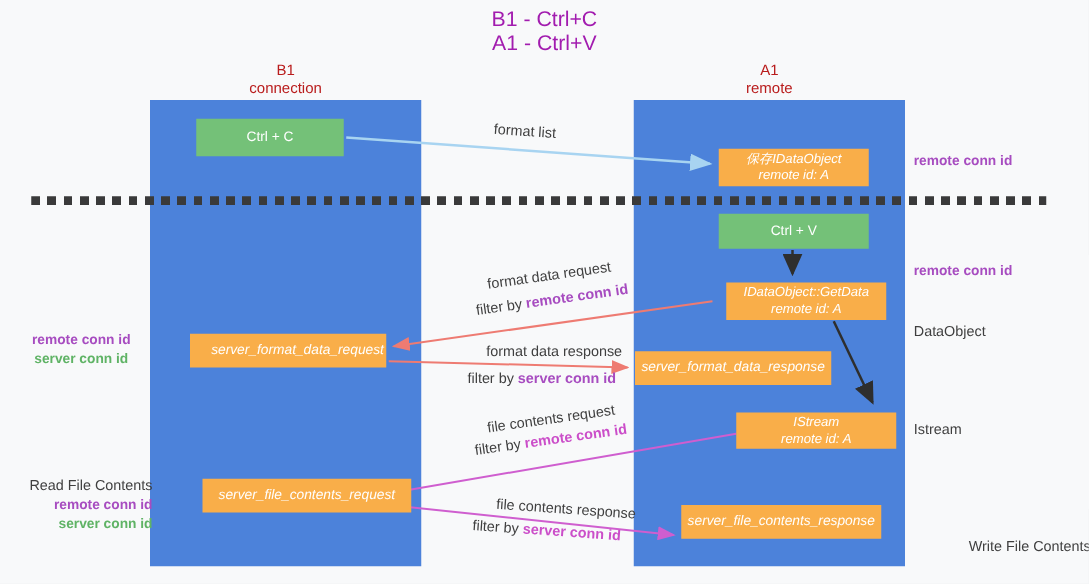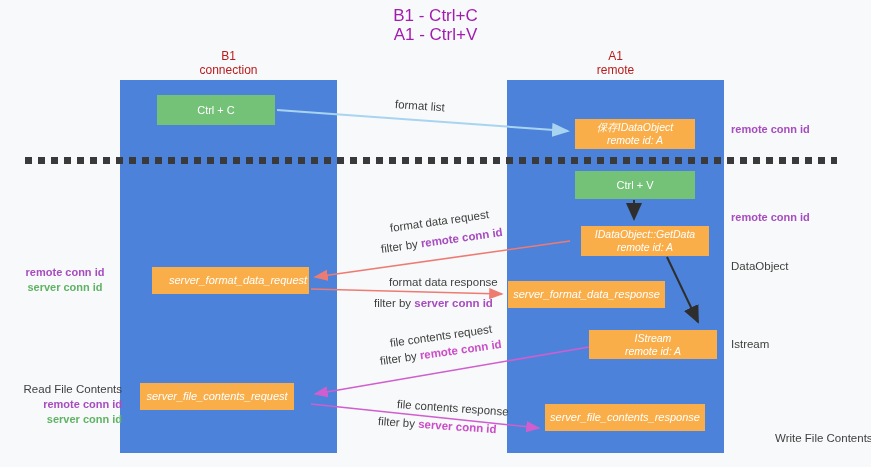--- a/index.html
+++ b/index.html
@@ -72,21 +72,21 @@
     <line x1="589" y1="347" x2="315" y2="394" stroke="#cf5ecf" stroke-width="1.6" marker-end="url(#m-magenta)"></line>
     <line x1="311" y1="404" x2="539" y2="428" stroke="#cf5ecf" stroke-width="1.6" marker-end="url(#m-magenta)"></line>
   </svg>
 
   <div class="abs node green" style="left:157px;top:95px;width:118px;height:30px;">
     <span>Ctrl + C</span>
   </div>
   <div class="abs node orange" style="left:152px;top:267px;width:157px;height:27px;padding-left:15px;">
     <span>server_format_data_request</span>
   </div>
-  <div class="abs node orange" style="left:140px;top:383px;width:154px;height:27px;">
+  <div class="abs node orange" style="left:162px;top:383px;width:167px;height:27px;">
     <span>server_file_contents_request</span>
   </div>
 
   <div class="abs node orange" style="left:575px;top:119px;width:120px;height:30px;font-size:10.5px;">
     <span>保存IDataObject</span>
     <span>remote id: A</span>
   </div>
   <div class="abs node green" style="left:575px;top:171px;width:120px;height:28px;">
     <span>Ctrl + V</span>
   </div>

